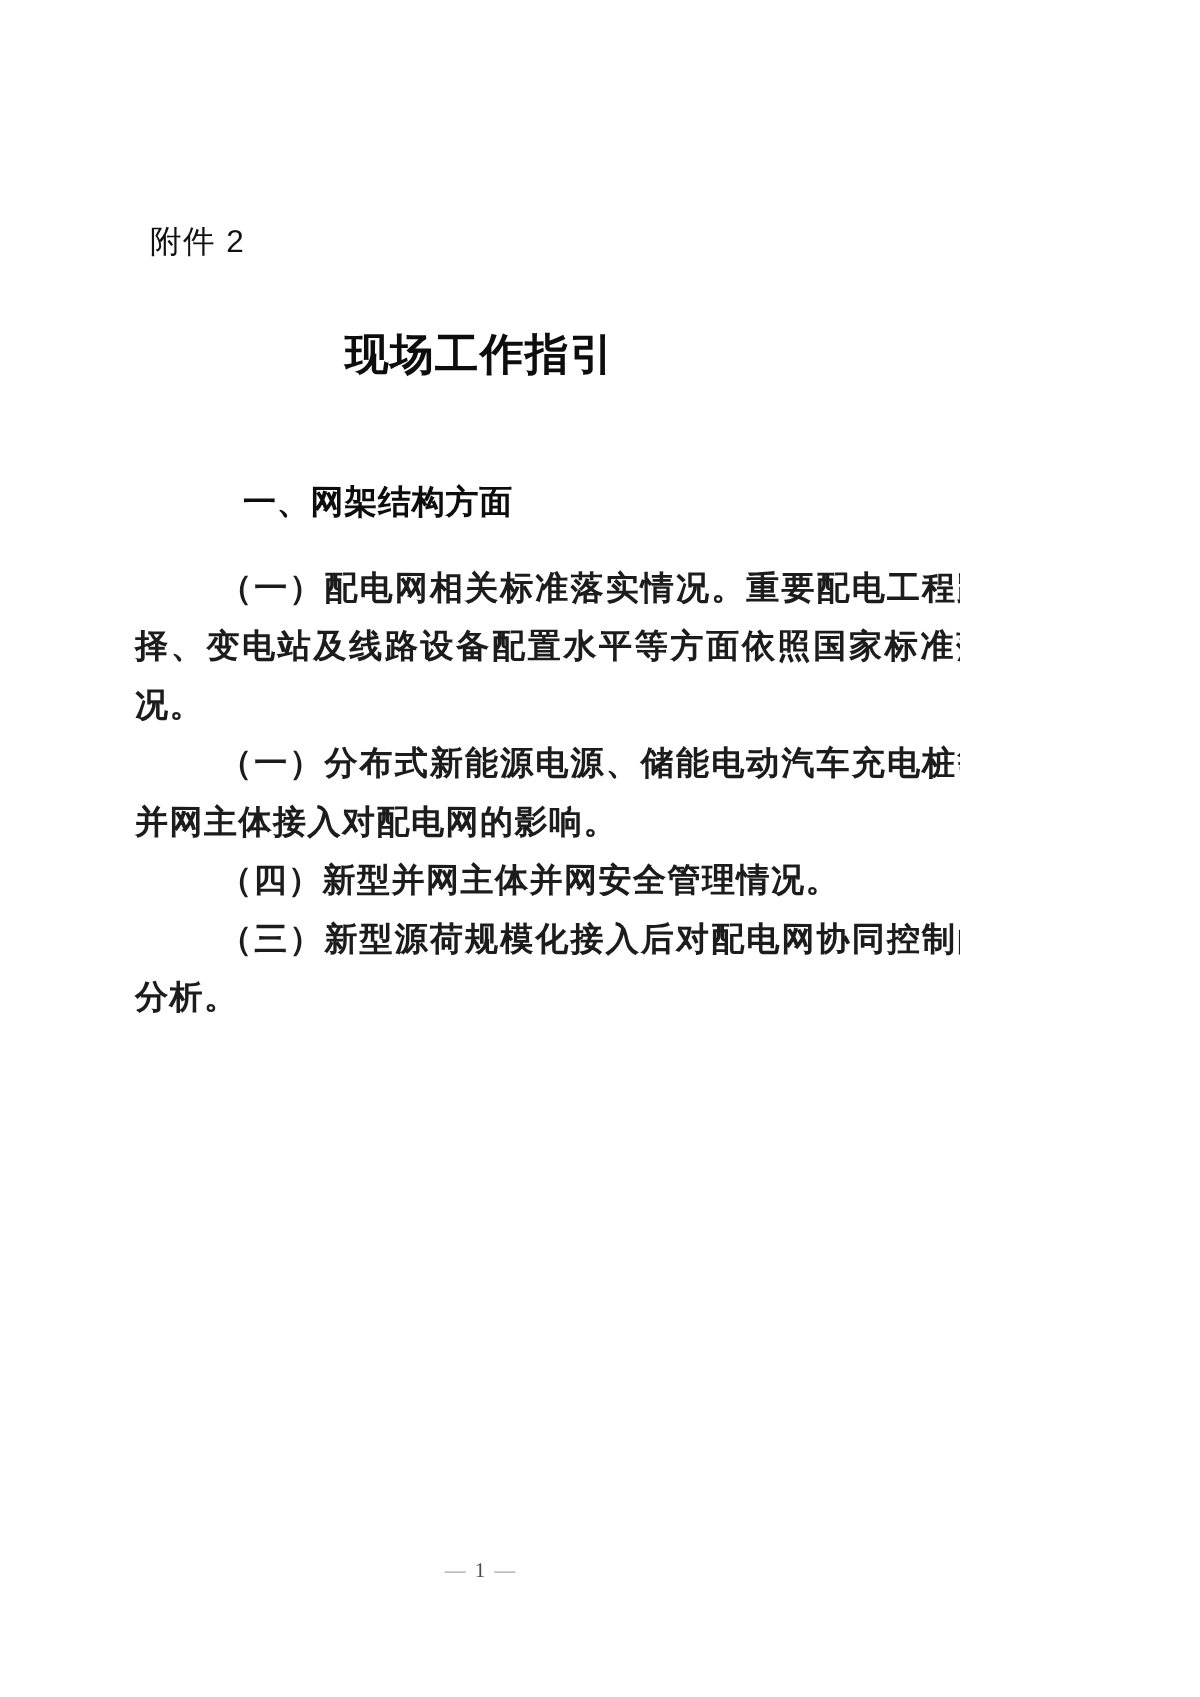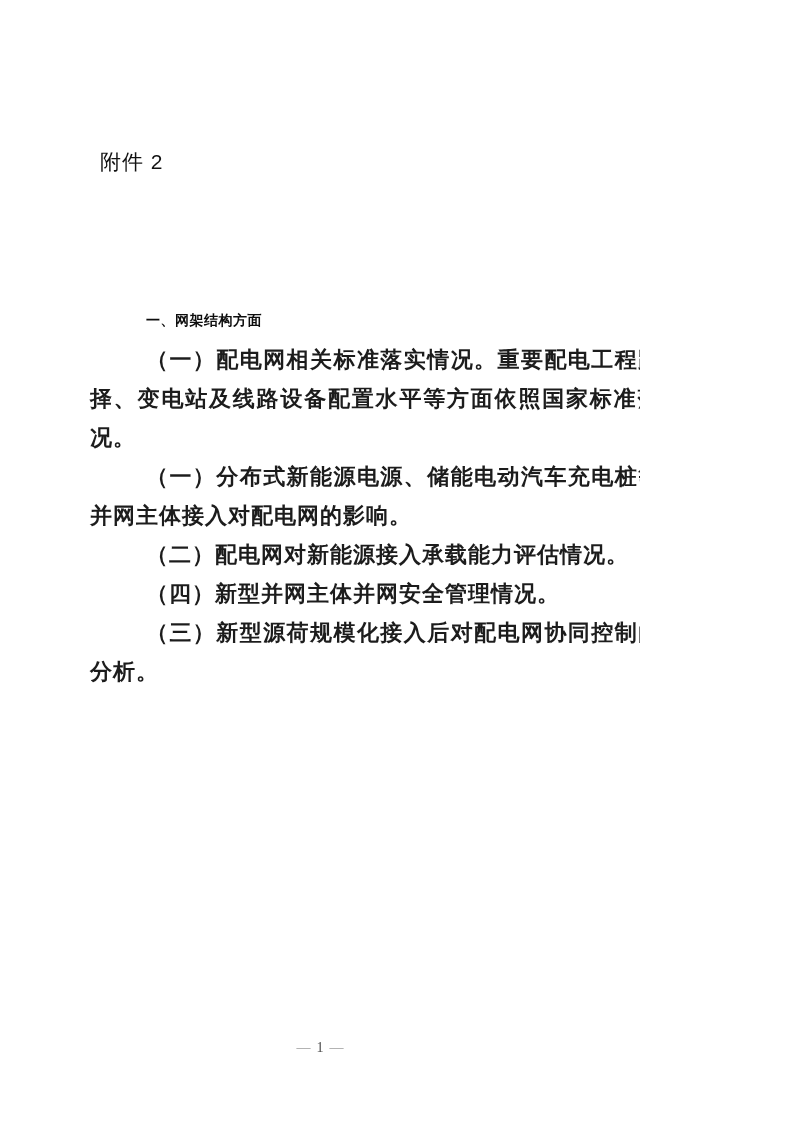--- a/index.html
+++ b/index.html
@@ -46,25 +46,25 @@
     width: 618px;
     font-family: "Liberation Serif", "DejaVu Serif", serif;
     font-size: 22px;
     line-height: 39px;
     letter-spacing: 1px;
     color: #1c1c1c;
     text-align: justify;
     text-justify: inter-character;
   }
   .section-heading {
-    margin: 0;
+    margin: 16px;
     text-indent: 56px;
-    font-family: Liberation Sans, sans-serif;
+    font-family: Liberation Mono, monospace;
     font-weight: 700;
-    font-size: 14px;
+    font-size: 22px;
     line-height: 39px;
     letter-spacing: 0.5px;
     color: #0d0d0d;
     text-align: left;
   }
   .para {
     margin: 0;
     text-indent: 56px;
     font-weight: bold;
   }
@@ -86,33 +86,33 @@
     color: #4a4a4a;
   }
 </style>
 </head>
 <body>
 
 <div class="page">
 
   <div class="attachment-label">附件 2</div>
 
+  <div class="doc-title">现场工作指引</div>
 
   <div class="content">
 
     <h2 class="section-heading">一、网架结构方面</h2>
 
     <p class="para">（一）配电网相关标准落实情况。重要配电工程路径选择、变电站及线路设备配置水平等方面依照国家标准落实情况。</p>
 
 
 
 
     <p class="para">（一）分布式新能源电源、储能电动汽车充电桩等新型并网主体接入对配电网的影响。</p>
 
-    <p class="para">（二）配电网对新能源接入承载能力评估情况。</p>
 
     <p class="para">（四）新型并网主体并网安全管理情况。</p>
 
     <p class="para">（三）新型源荷规模化接入后对配电网协同控制的影响分析。</p>
 
   </div>
 
   <div class="page-footer">
     <span class="footer-dash">—</span><span class="footer-num">1</span><span class="footer-dash">—</span>
   </div>

